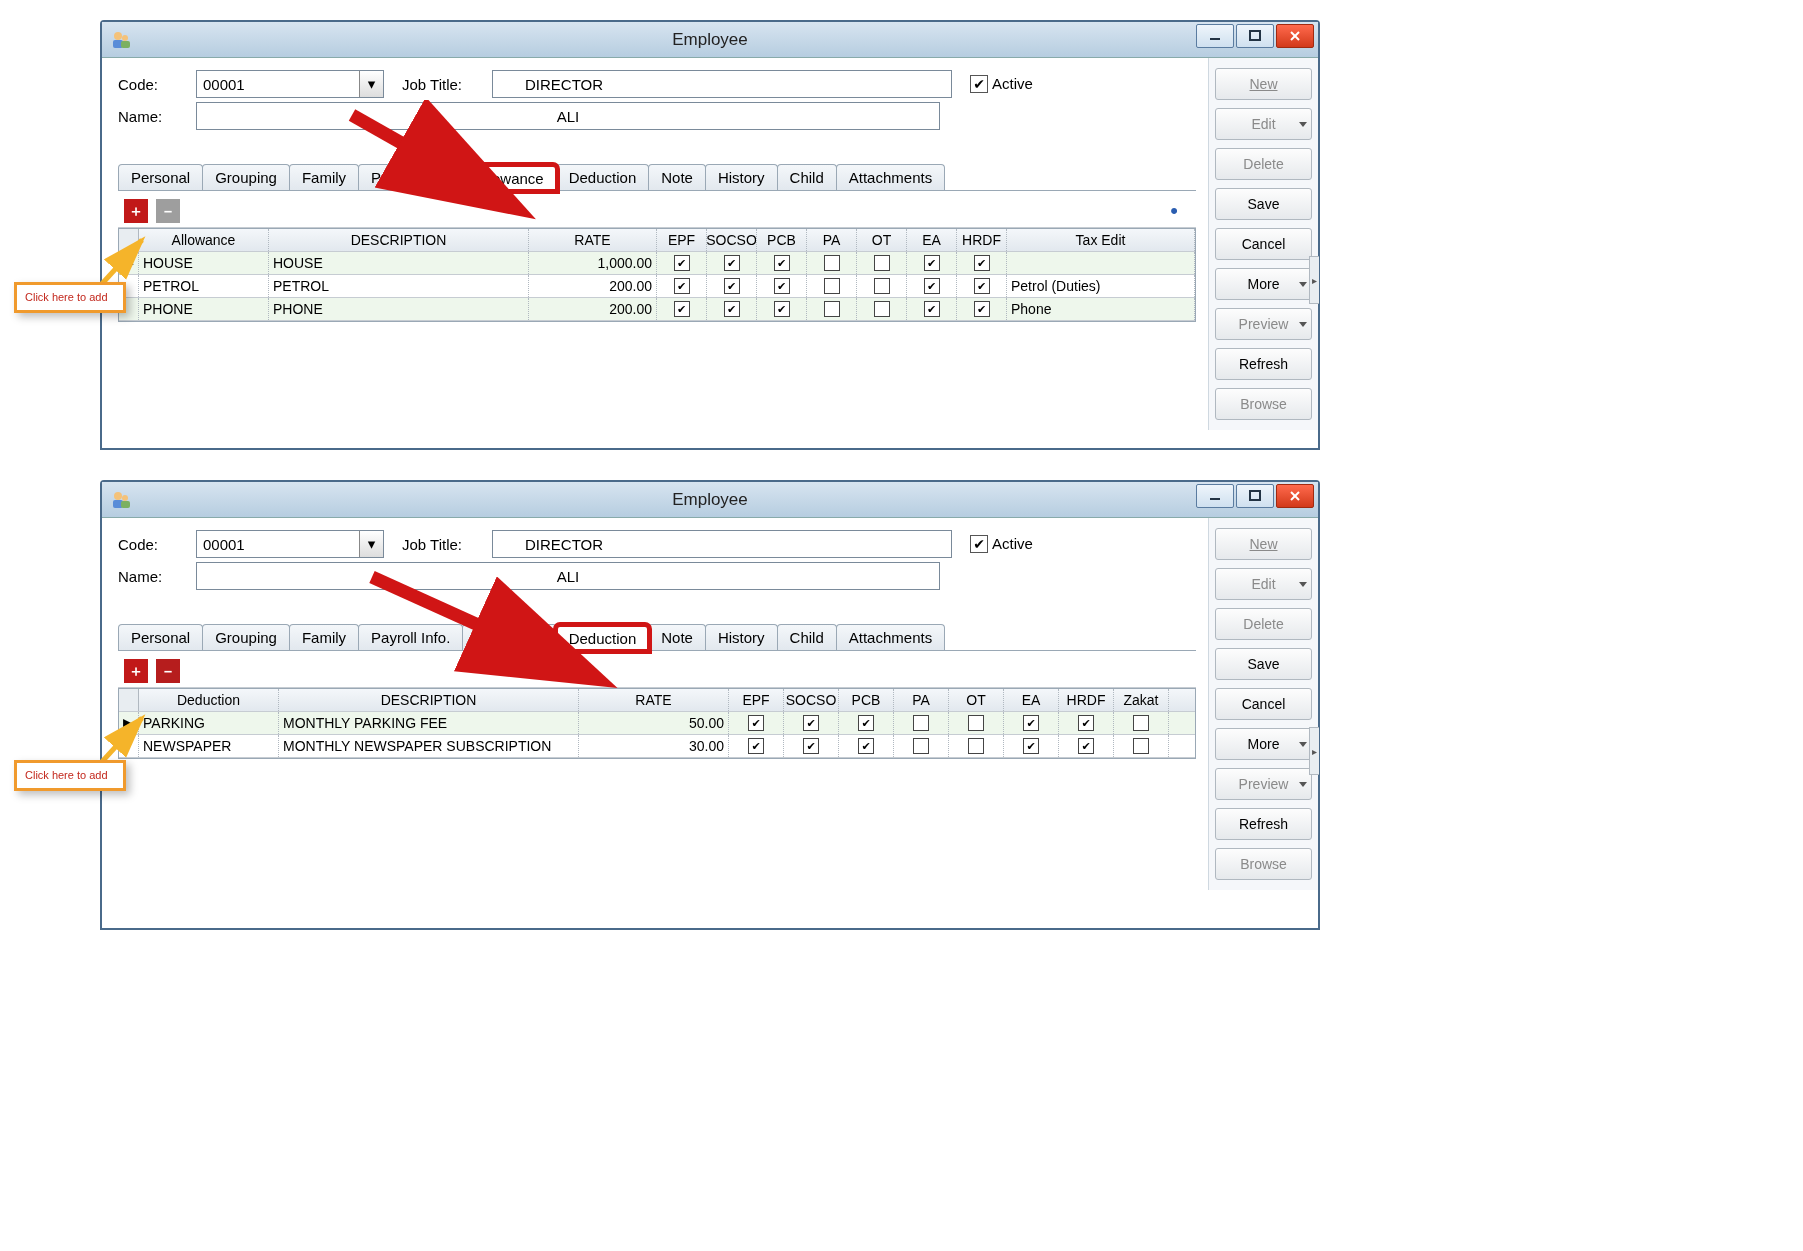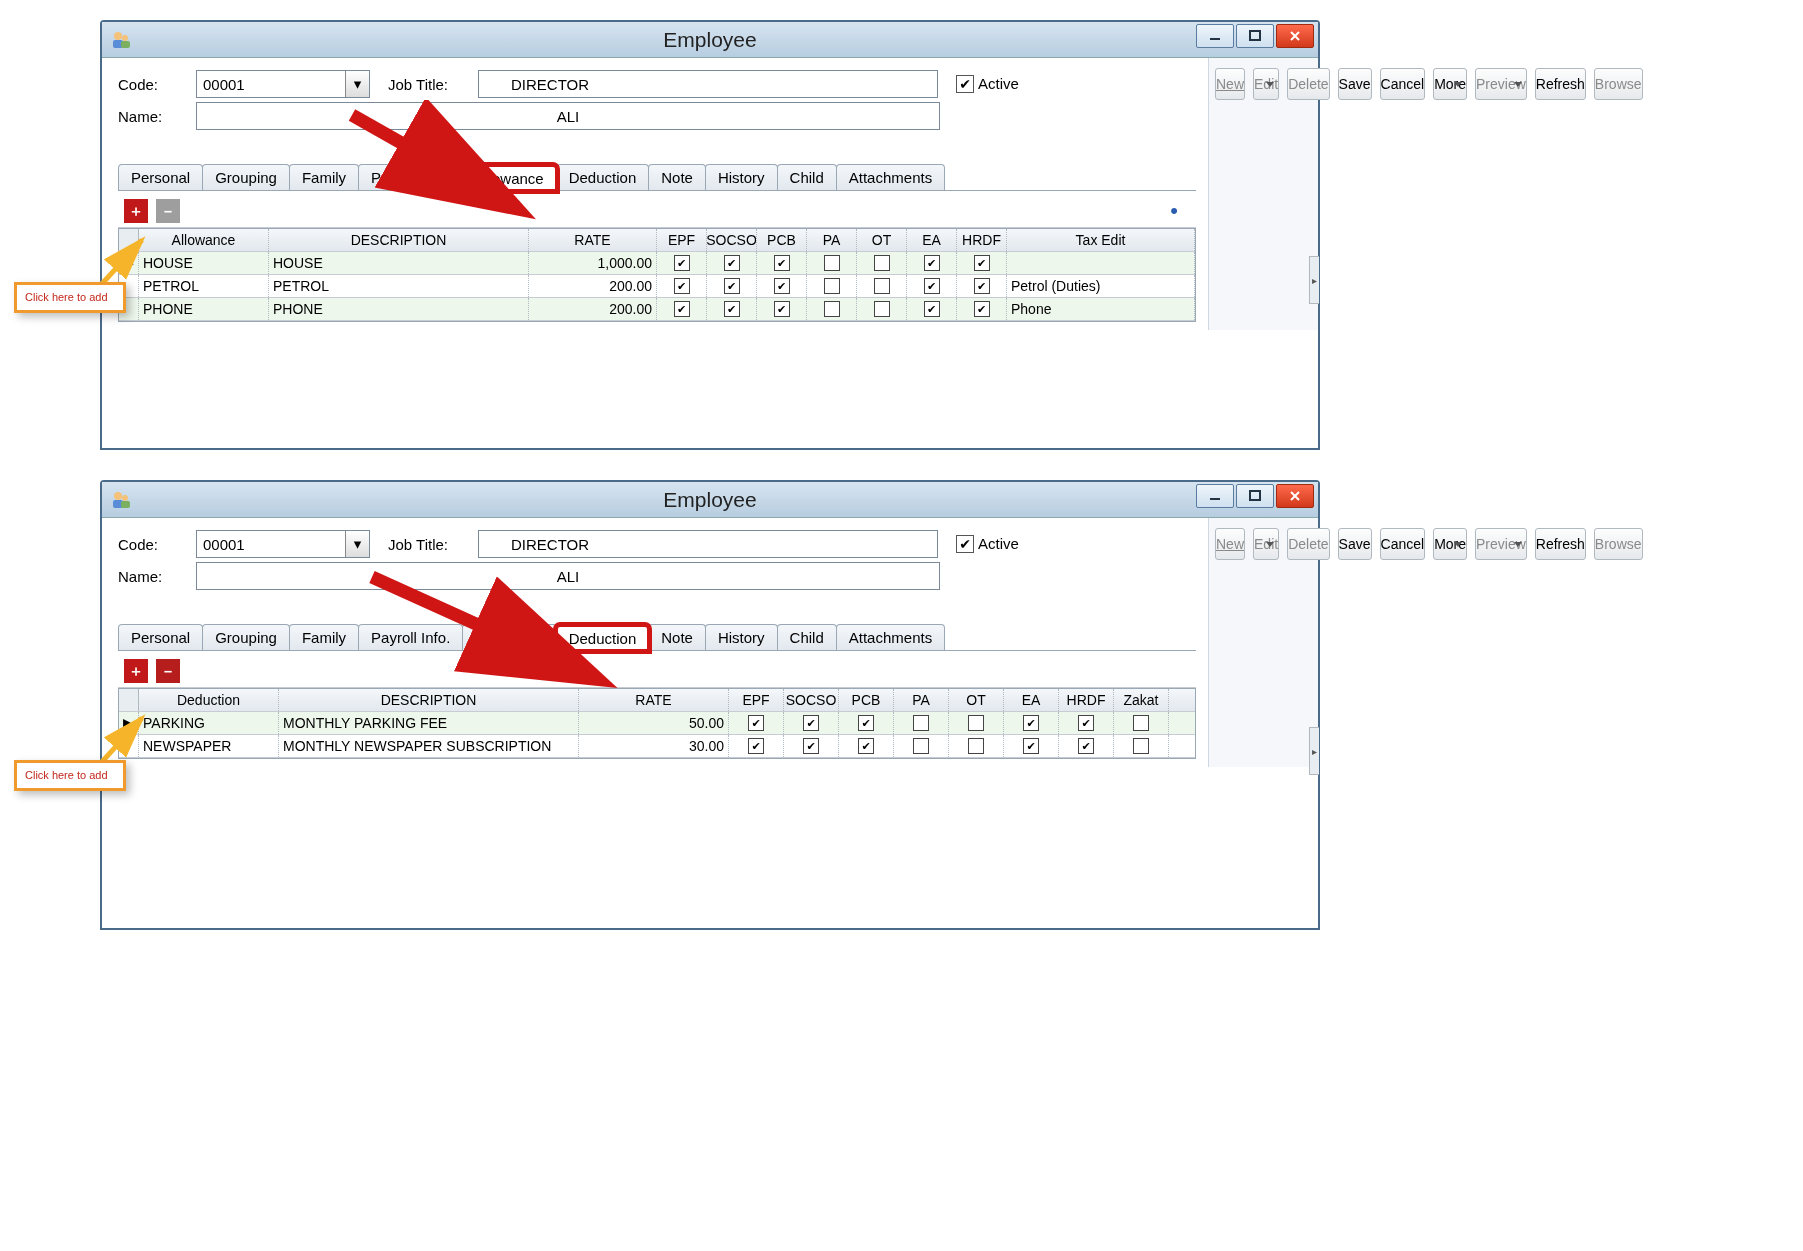--- a/index.html
+++ b/index.html
@@ -30,21 +30,21 @@
   .title-icon {
     width: 22px;
     height: 22px;
     margin-left: 8px;
   }
   .title-text {
     position: absolute;
     left: 0;
     right: 0;
     text-align: center;
-    font-size: 21px;
+    font-size: 17px;
     color: #222;
     pointer-events: none;
   }
   .window-controls {
     position: absolute;
     right: 4px;
     top: 2px;
     display: flex;
     gap: 2px;
   }
@@ -73,21 +73,21 @@
   .main-area {
     flex: 1;
     padding: 12px 12px 8px 16px;
   }
   .sidebar {
     width: 110px;
     padding: 10px 6px;
     border-left: 1px solid #cfd8e0;
     background: #f5f7fa;
     display: flex;
-    flex-direction: row;
+    flex-direction: column;
     gap: 8px;
   }
   .side-btn {
     height: 32px;
     background: linear-gradient(#fdfdfd,#e6e9ec);
     border: 1px solid #b0b8c0;
     border-radius: 3px;
     display: flex;
     align-items: center;
     justify-content: center;
@@ -115,21 +115,21 @@
   }
   .lbl { width: 60px; }
   .txt {
     border: 1px solid #7a8a9a;
     height: 28px;
     padding: 2px 6px;
     background:#fff;
     display:flex;
     align-items:center;
   }
-  .code-combo { width: 174px; position:relative; }
+  .code-combo { width: 188px; position:relative; }
   .code-combo .dd {
     position:absolute; right:0; top:0; bottom:0; width:24px;
     border-left:1px solid #888;
     display:flex; align-items:center; justify-content:center;
     background:linear-gradient(#fff,#ddd);
     cursor:pointer;
   }
   .job-input { width: 460px; padding-left: 32px; }
   .name-input { width: 744px; justify-content: center; }
   .active-check { display:flex; gap:4px; }

